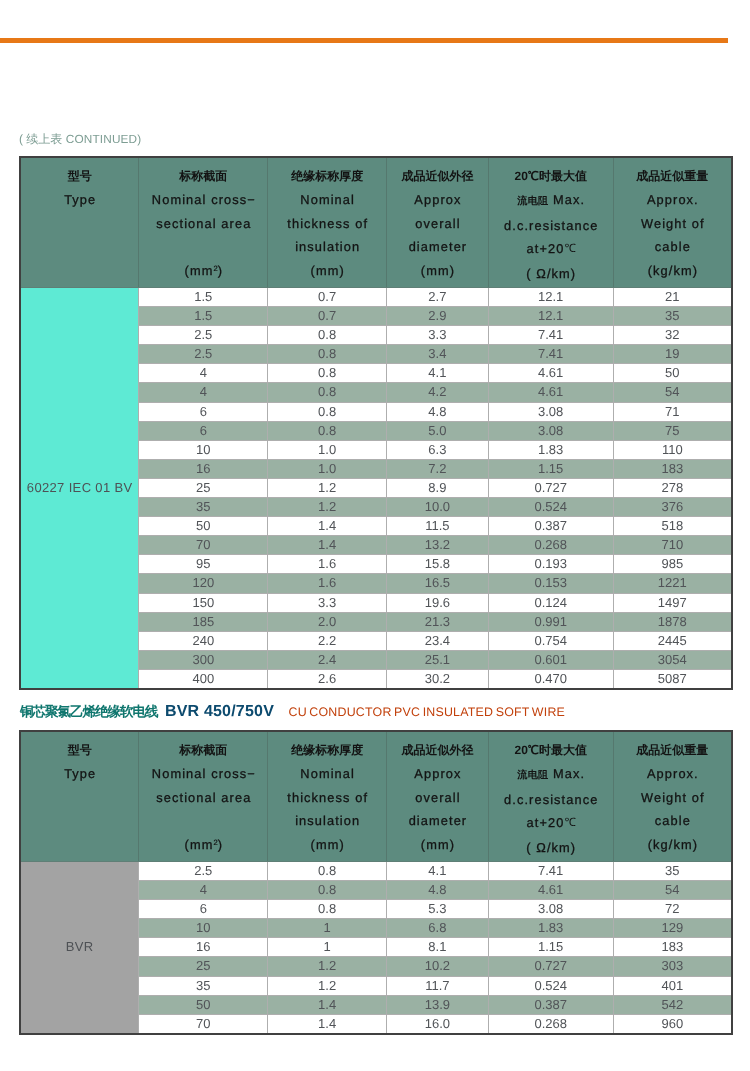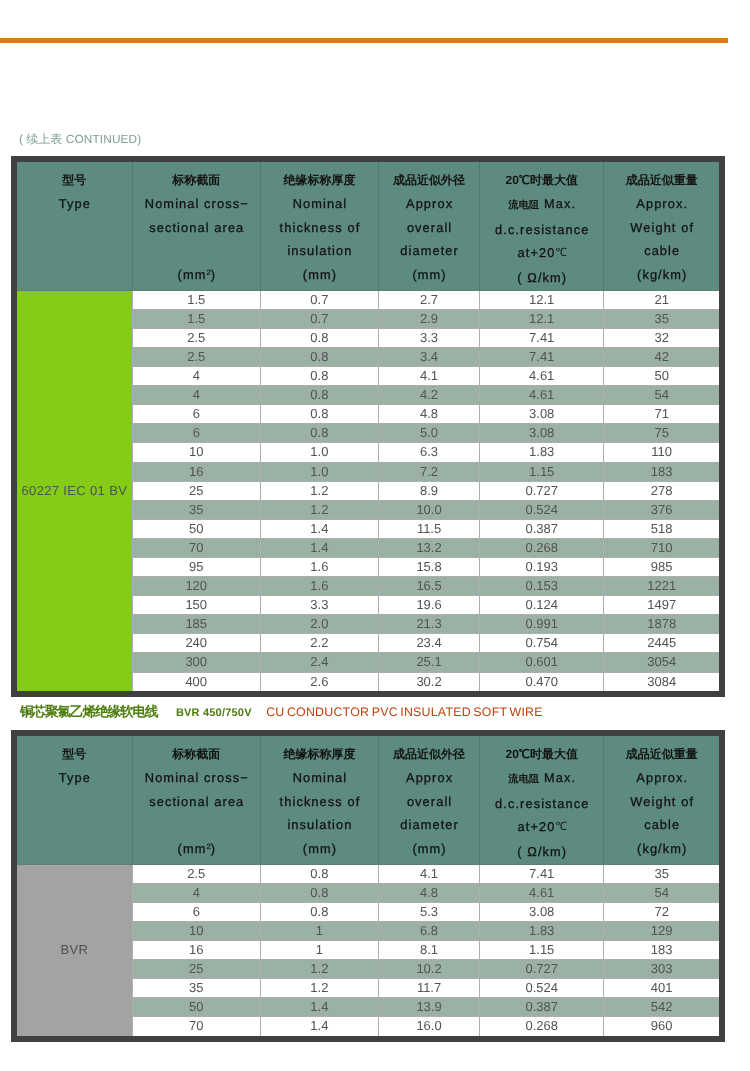--- a/index.html
+++ b/index.html
@@ -42,22 +42,22 @@
     letter-spacing: 0.15px;
     white-space: nowrap;
   }
   .continued .cjk { font-size: 12px; letter-spacing: 0; }
   .continued .lat { font-size: 11.8px; letter-spacing: 0.15px; }
   table.spec {
     position: absolute;
     border-collapse: collapse;
     table-layout: fixed;
     width: 714px;
-    left: 11px;
-    border: 6px solid #404040;
+    left: 19px;
+    border: 2px solid #404040;
   }
   table.spec td, table.spec th {
     border: 1px solid #aeaeae;
     padding: 0;
     text-align: center;
     vertical-align: middle;
   }
   table.spec thead th {
     background: #5d8b7f;
     color: #131313;
@@ -110,29 +110,29 @@
   .sectitle {
     position: absolute;
     left: 20px;
     top: 704px;
     white-space: nowrap;
     line-height: 16px;
   }
   .sectitle .cn {
     font-size: 13.6px;
     font-weight: bold;
-    color: #4d7c0f;
+    color: #0f766e;
     letter-spacing: -1.1px;
   }
   .sectitle .code {
-    font-size: 11px;
+    font-size: 16px;
     font-weight: bold;
-    color: #4d7c0f;
+    color: #0c4a6e;
     letter-spacing: 0.2px;
-    margin-left: 14px;
+    margin-left: 3px;
   }
   .sectitle .en {
     font-size: 12.4px;
     color: #c2410c;
     letter-spacing: 0.22px;
     word-spacing: -1.2px;
     margin-left: 10px;
   }
 </style>
 </head>
@@ -180,21 +180,21 @@
             <div class="cn">成品近似重量</div>
             <div class="en">Approx.</div>
             <div class="en">Weight of</div>
             <div class="en">cable</div>
             <div class="en unit">(kg/km)</div>
           </th>
         </tr>
       </thead>
     <tbody>
         <tr>
-          <td rowspan="21" class="typecell" style="background: #84cc16;">60227 IEC 01 BV</td>
+          <td rowspan="21" class="typecell" style="background: #5eead4;">60227 IEC 01 BV</td>
           <td>1.5</td>
           <td>0.7</td>
           <td>2.7</td>
           <td>12.1</td>
           <td>21</td>
         </tr>
         <tr class="alt">
           <td>1.5</td>
           <td>0.7</td>
           <td>2.9</td>
@@ -206,21 +206,21 @@
           <td>0.8</td>
           <td>3.3</td>
           <td>7.41</td>
           <td>32</td>
         </tr>
         <tr class="alt">
           <td>2.5</td>
           <td>0.8</td>
           <td>3.4</td>
           <td>7.41</td>
-          <td>42</td>
+          <td>19</td>
         </tr>
         <tr>
           <td>4</td>
           <td>0.8</td>
           <td>4.1</td>
           <td>4.61</td>
           <td>50</td>
         </tr>
         <tr class="alt">
           <td>4</td>
@@ -325,21 +325,21 @@
           <td>2.4</td>
           <td>25.1</td>
           <td>0.601</td>
           <td>3054</td>
         </tr>
         <tr>
           <td>400</td>
           <td>2.6</td>
           <td>30.2</td>
           <td>0.470</td>
-          <td>3084</td>
+          <td>5087</td>
         </tr>
       </tbody>
   </table>
   <div class="sectitle">
     <span class="cn">铜芯聚氯乙烯绝缘软电线</span>
     <span class="code">BVR 450/750V</span>
     <span class="en">CU CONDUCTOR PVC INSULATED SOFT WIRE</span>
   </div>
   <table class="spec" id="t2" style="top:730px">
     <thead>

